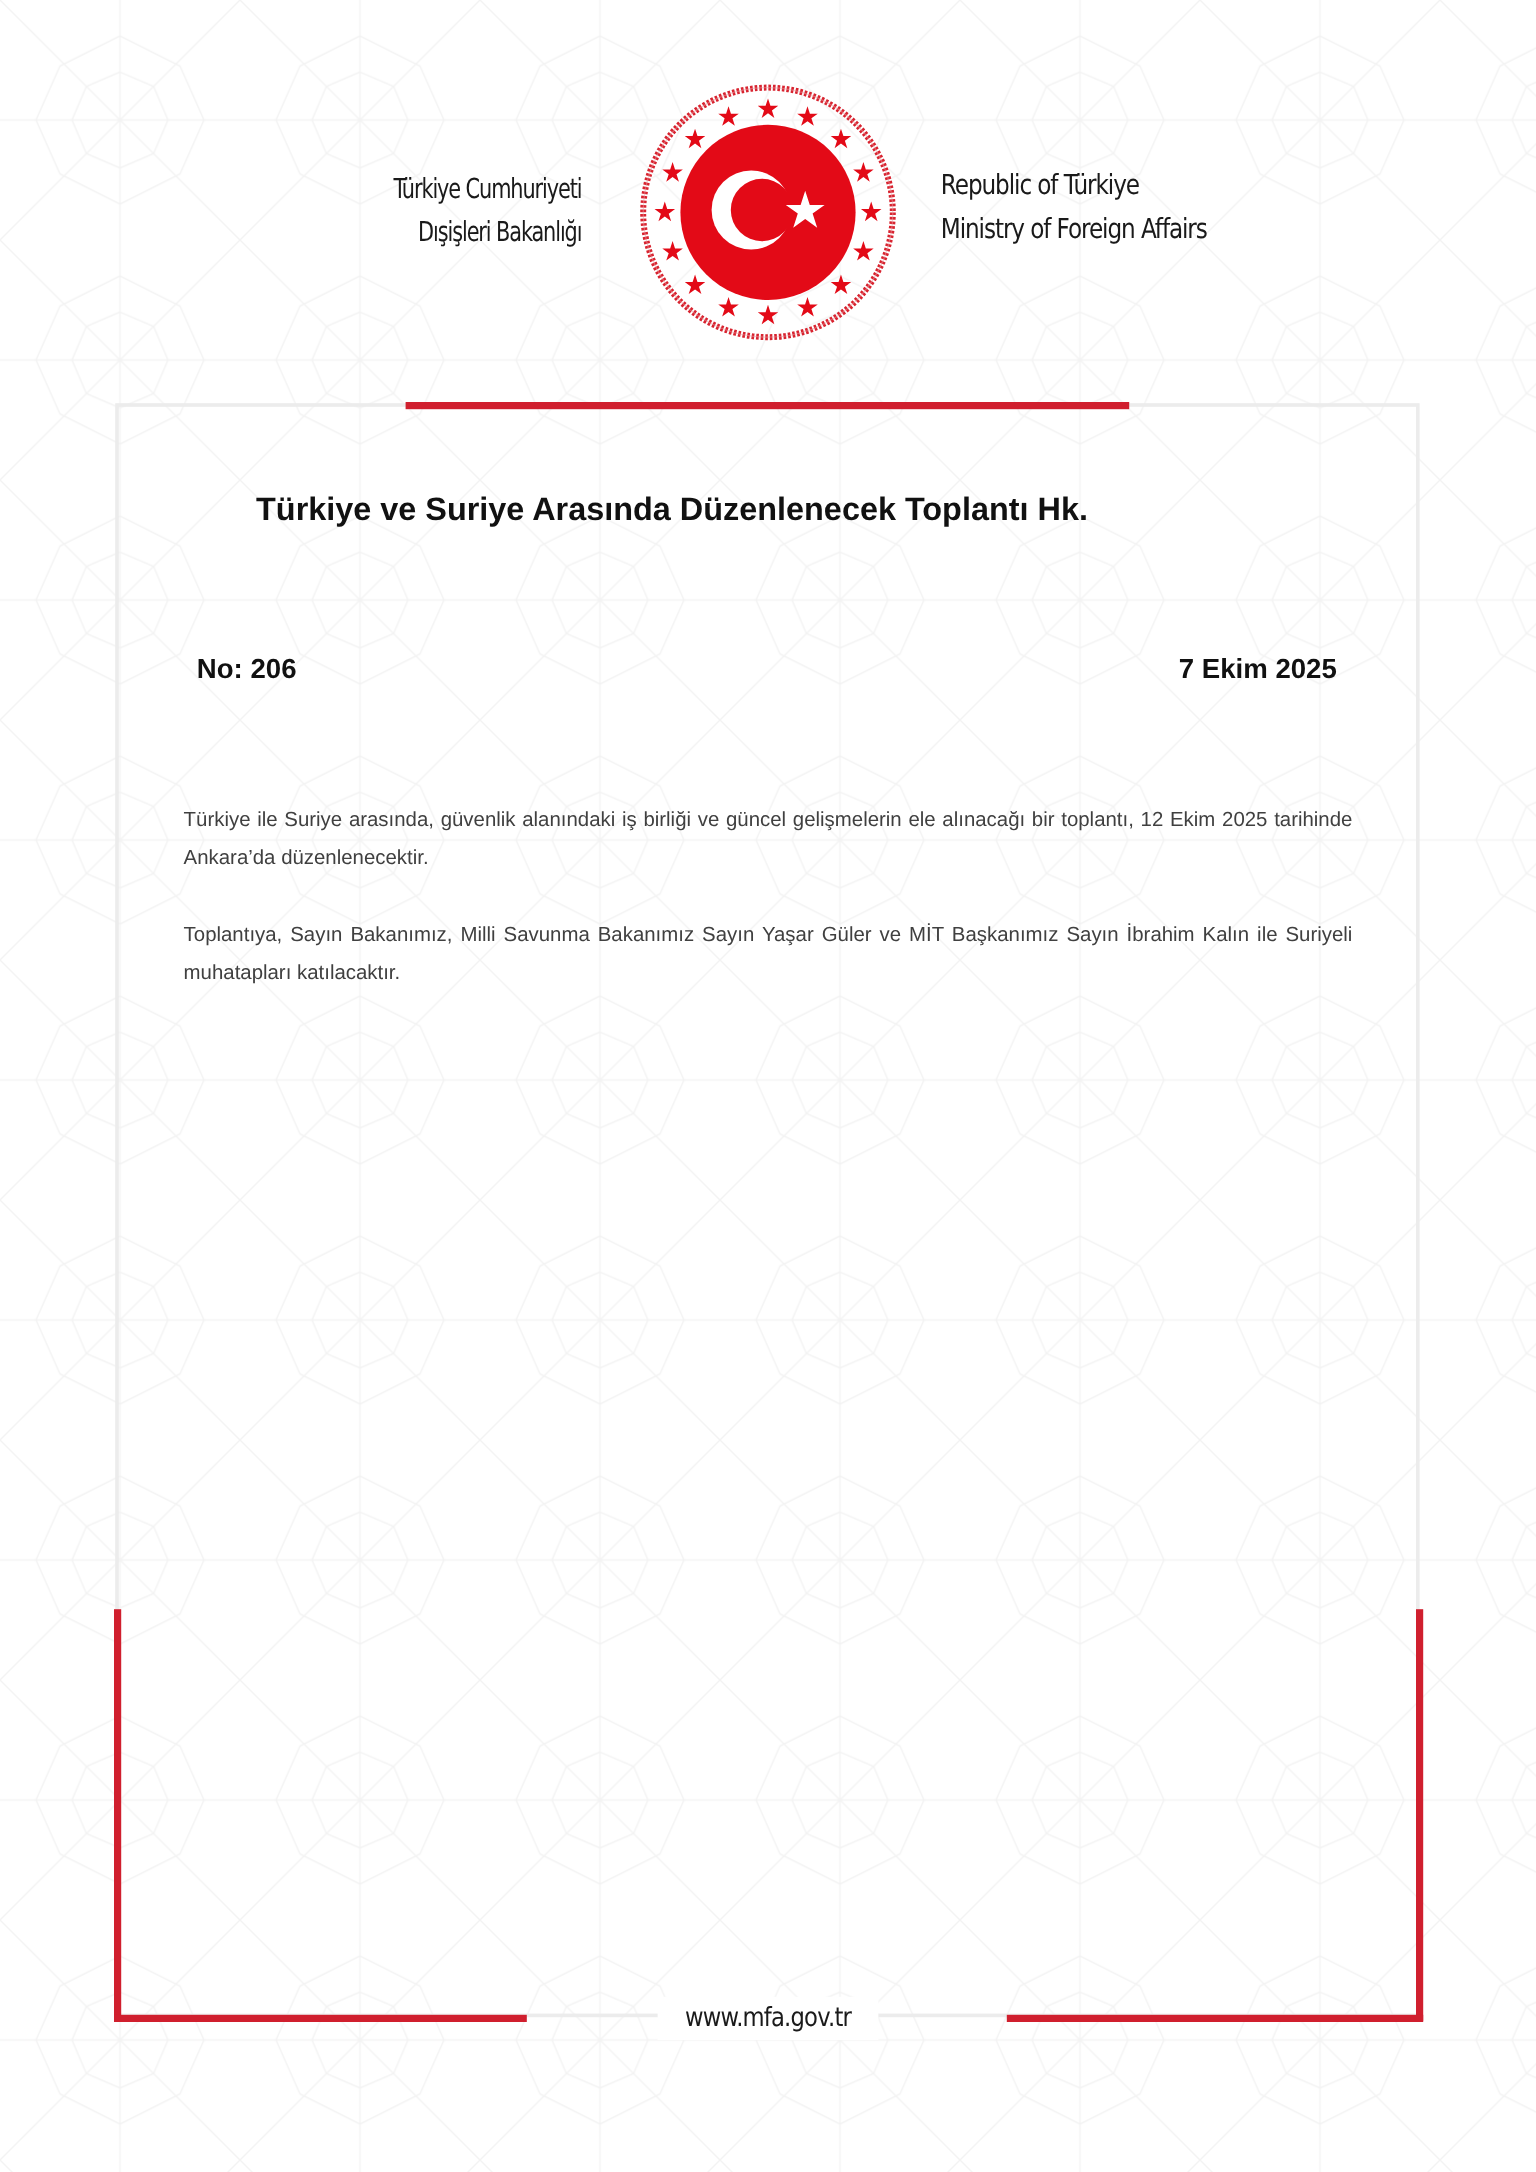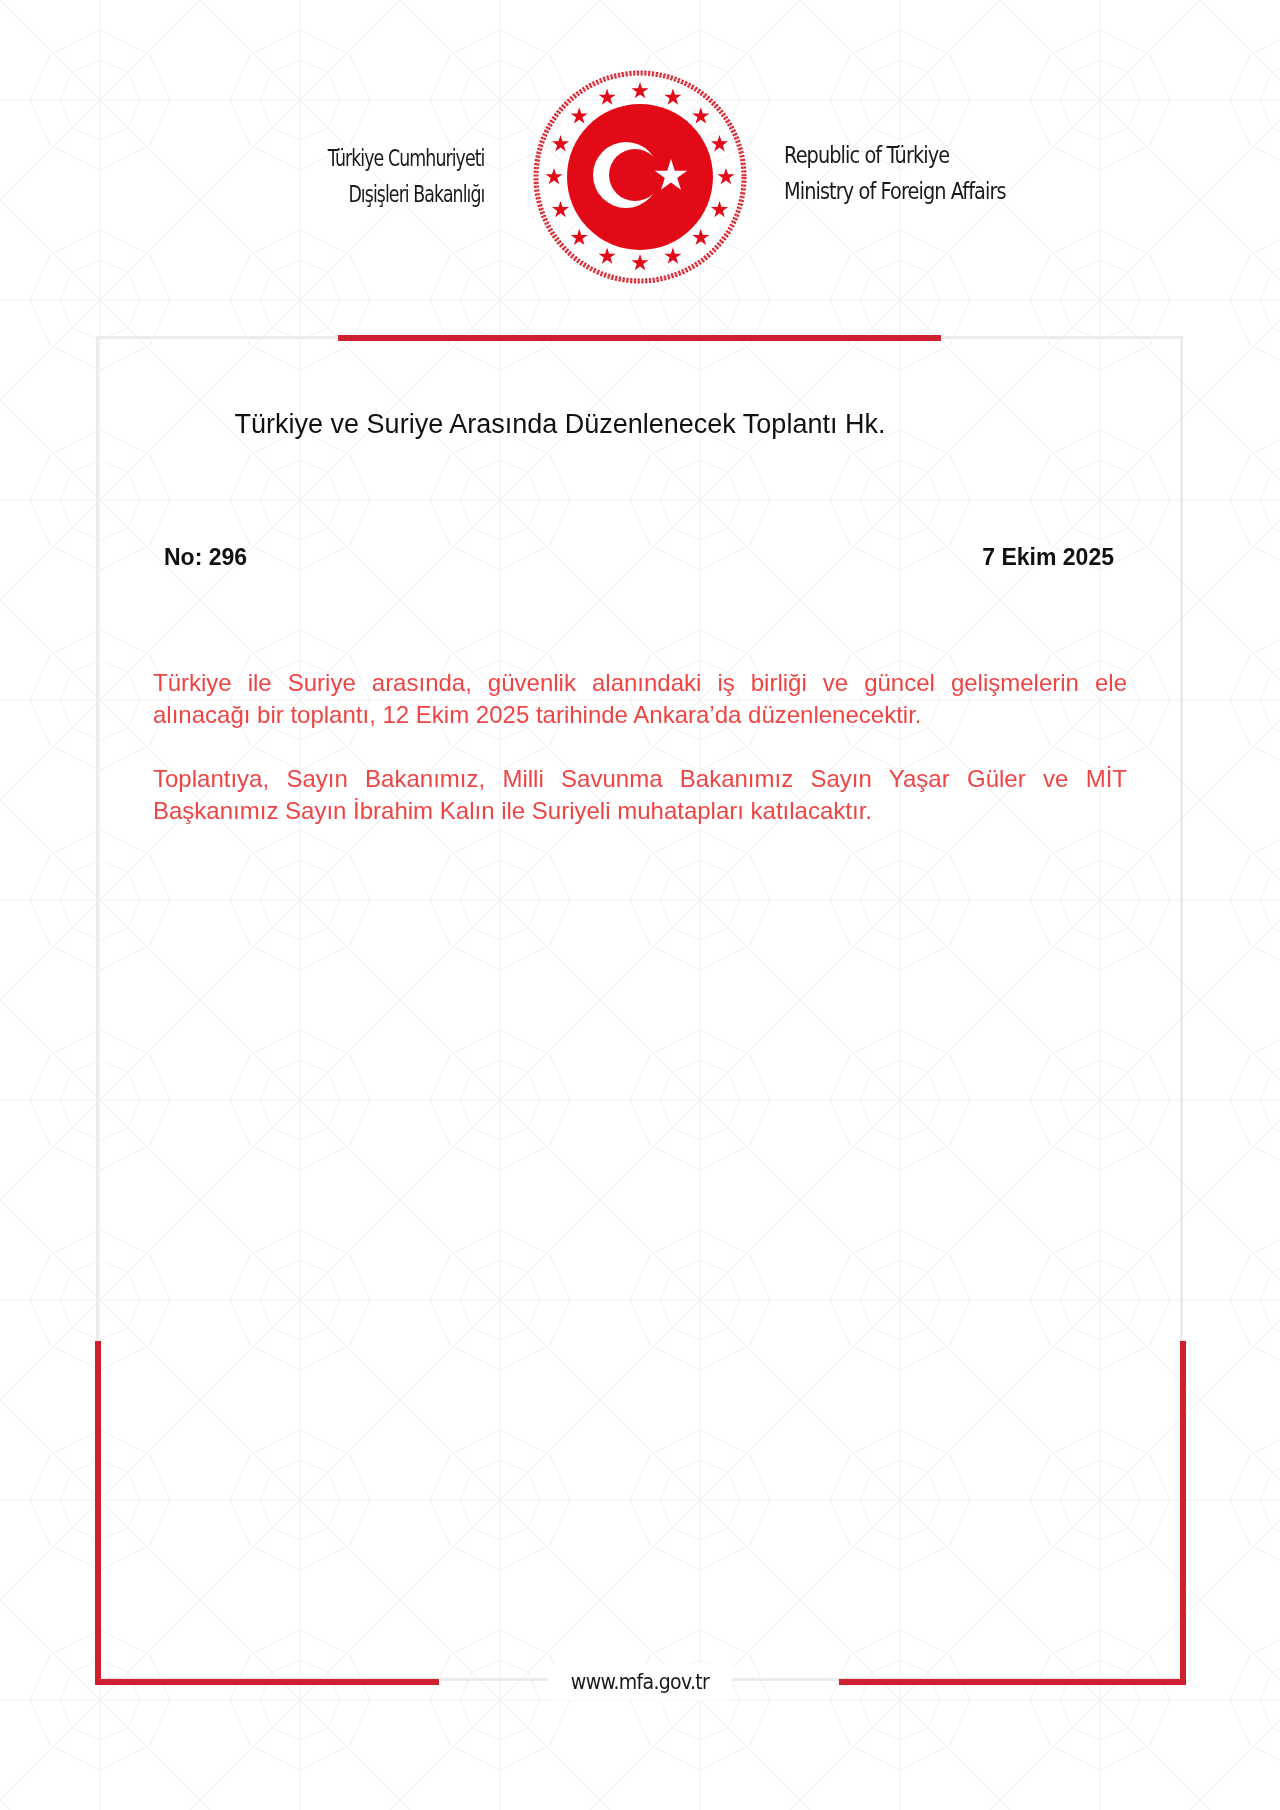--- a/index.html
+++ b/index.html
@@ -98,21 +98,21 @@
     transform: scaleX(0.86);
     transform-origin: center top;
   }
   
   .title {
     position: absolute;
     left: 0;
     top: 406px;
     width: 1120px;
     text-align: center;
-    font-weight: normal;
+    font-weight: bold;
     font-size: 27px;
     line-height: 36px;
     color: #111;
   }
   .meta-no {
     position: absolute;
     left: 164px;
     top: 542px;
     font-weight: bold;
     font-size: 23px;
@@ -124,24 +124,24 @@
     top: 542px;
     font-weight: bold;
     font-size: 23px;
     line-height: 30px;
     text-align: right;
   }
   .body-text {
     position: absolute;
     left: 153px;
     width: 974px;
-    font-size: 24px;
+    font-size: 17px;
     line-height: 31.5px;
     text-align: justify;
-    color: #ef4444;
+    color: #404040;
   }
   .p1 { top: 667px; }
   .p2 { top: 763px; }
 </style>
 </head>
 <body>
 
 <svg class="bg-pattern" xmlns="http://www.w3.org/2000/svg" width="1280" height="1810">
   <defs>
     <pattern id="geo" width="200" height="200" patternUnits="userSpaceOnUse">
@@ -207,20 +207,20 @@
 </div>
 
 <div class="frame-gray"></div>
 <div class="red red-top"></div>
 <div class="red red-bl-v"></div>
 <div class="red red-bl-h"></div>
 <div class="red red-br-v"></div>
 <div class="red red-br-h"></div>
 
 <div class="title">Türkiye ve Suriye Arasında Düzenlenecek Toplantı Hk.</div>
-<div class="meta-no">No: 296</div>
+<div class="meta-no">No: 206</div>
 <div class="meta-date">7 Ekim 2025</div>
 
 <div class="body-text p1">Türkiye ile Suriye arasında, güvenlik alanındaki iş birliği ve güncel gelişmelerin ele alınacağı bir toplantı, 12 Ekim 2025 tarihinde Ankara’da düzenlenecektir.</div>
 <div class="body-text p2">Toplantıya, Sayın Bakanımız, Milli Savunma Bakanımız Sayın Yaşar Güler ve MİT Başkanımız Sayın İbrahim Kalın ile Suriyeli muhatapları katılacaktır.</div>
 
 <div class="footer-url-bg"></div>
 <div class="footer-url">www.mfa.gov.tr</div>
 
 </body></html>

